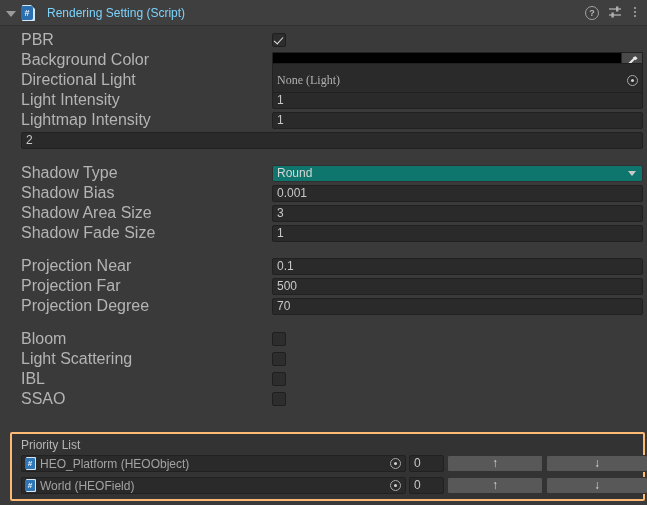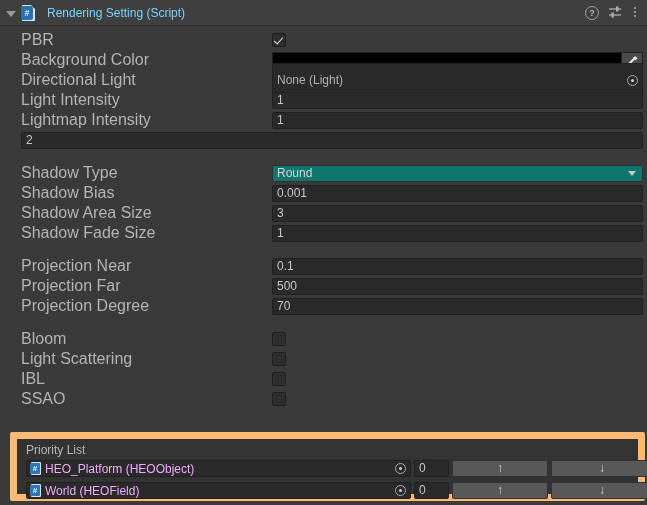--- a/index.html
+++ b/index.html
@@ -236,20 +236,21 @@
     height: 34px;
     background: #2a2a2a;
     border: 1px solid #212121;
     border-radius: 2px;
     box-sizing: border-box;
     display: flex;
     align-items: center;
     padding: 0 0 0 4px;
     cursor: pointer;
     overflow: hidden;
+    font-family: Liberation Serif, serif;
   }
   .objfield .objlabel {
     flex: 1 1 auto;
     color: #b0b0b0;
     font-size: 12px;
     white-space: nowrap;
     overflow: hidden;
   }
   .picker {
     width: 18px;
@@ -302,21 +303,21 @@
   }
 
   
   .priority-box {
     position: absolute;
     left: 10px;
     right: 2px;
     top: 432px;
     bottom: 4px;
     background: #333333;
-    border: 7px solid #fdba74;
+    border: 2px solid #fdba74;
     border-radius: 2px;
     box-sizing: border-box;
     padding: 4px 3px 3px 9px;
   }
   .priority-title {
     color: #b6b6b6;
     font-size: 12px;
     height: 16px;
     line-height: 15px;
   }
@@ -360,21 +361,21 @@
     background: #2e76b6;
     border-radius: 1px;
     color: #eaf4fc;
     font-size: 8px;
     font-weight: bold;
     line-height: 11px;
     text-align: center;
   }
   .pl-obj .pl-name {
     flex: 1 1 auto;
-    color: #f0abfc;
+    color: #a3a3a3;
     font-size: 12px;
     white-space: nowrap;
     overflow: hidden;
   }
   .pl-num {
     flex: 0 0 35px;
     height: 17px;
     background: #2a2a2a;
     border: 1px solid #212121;
     border-radius: 2px;

